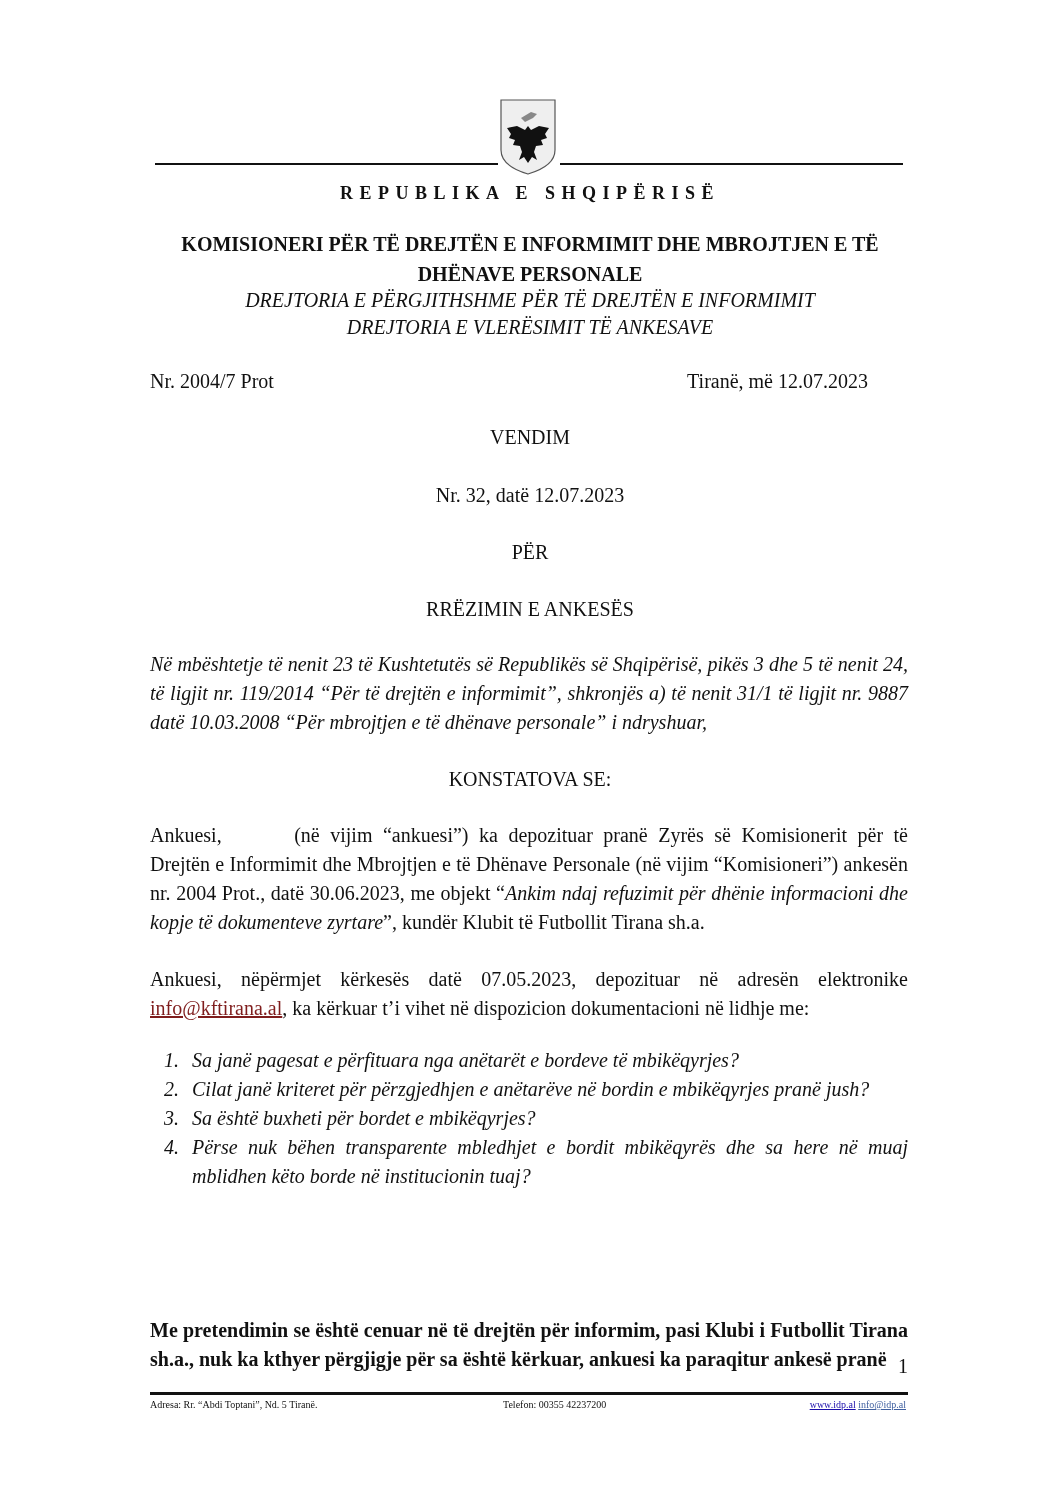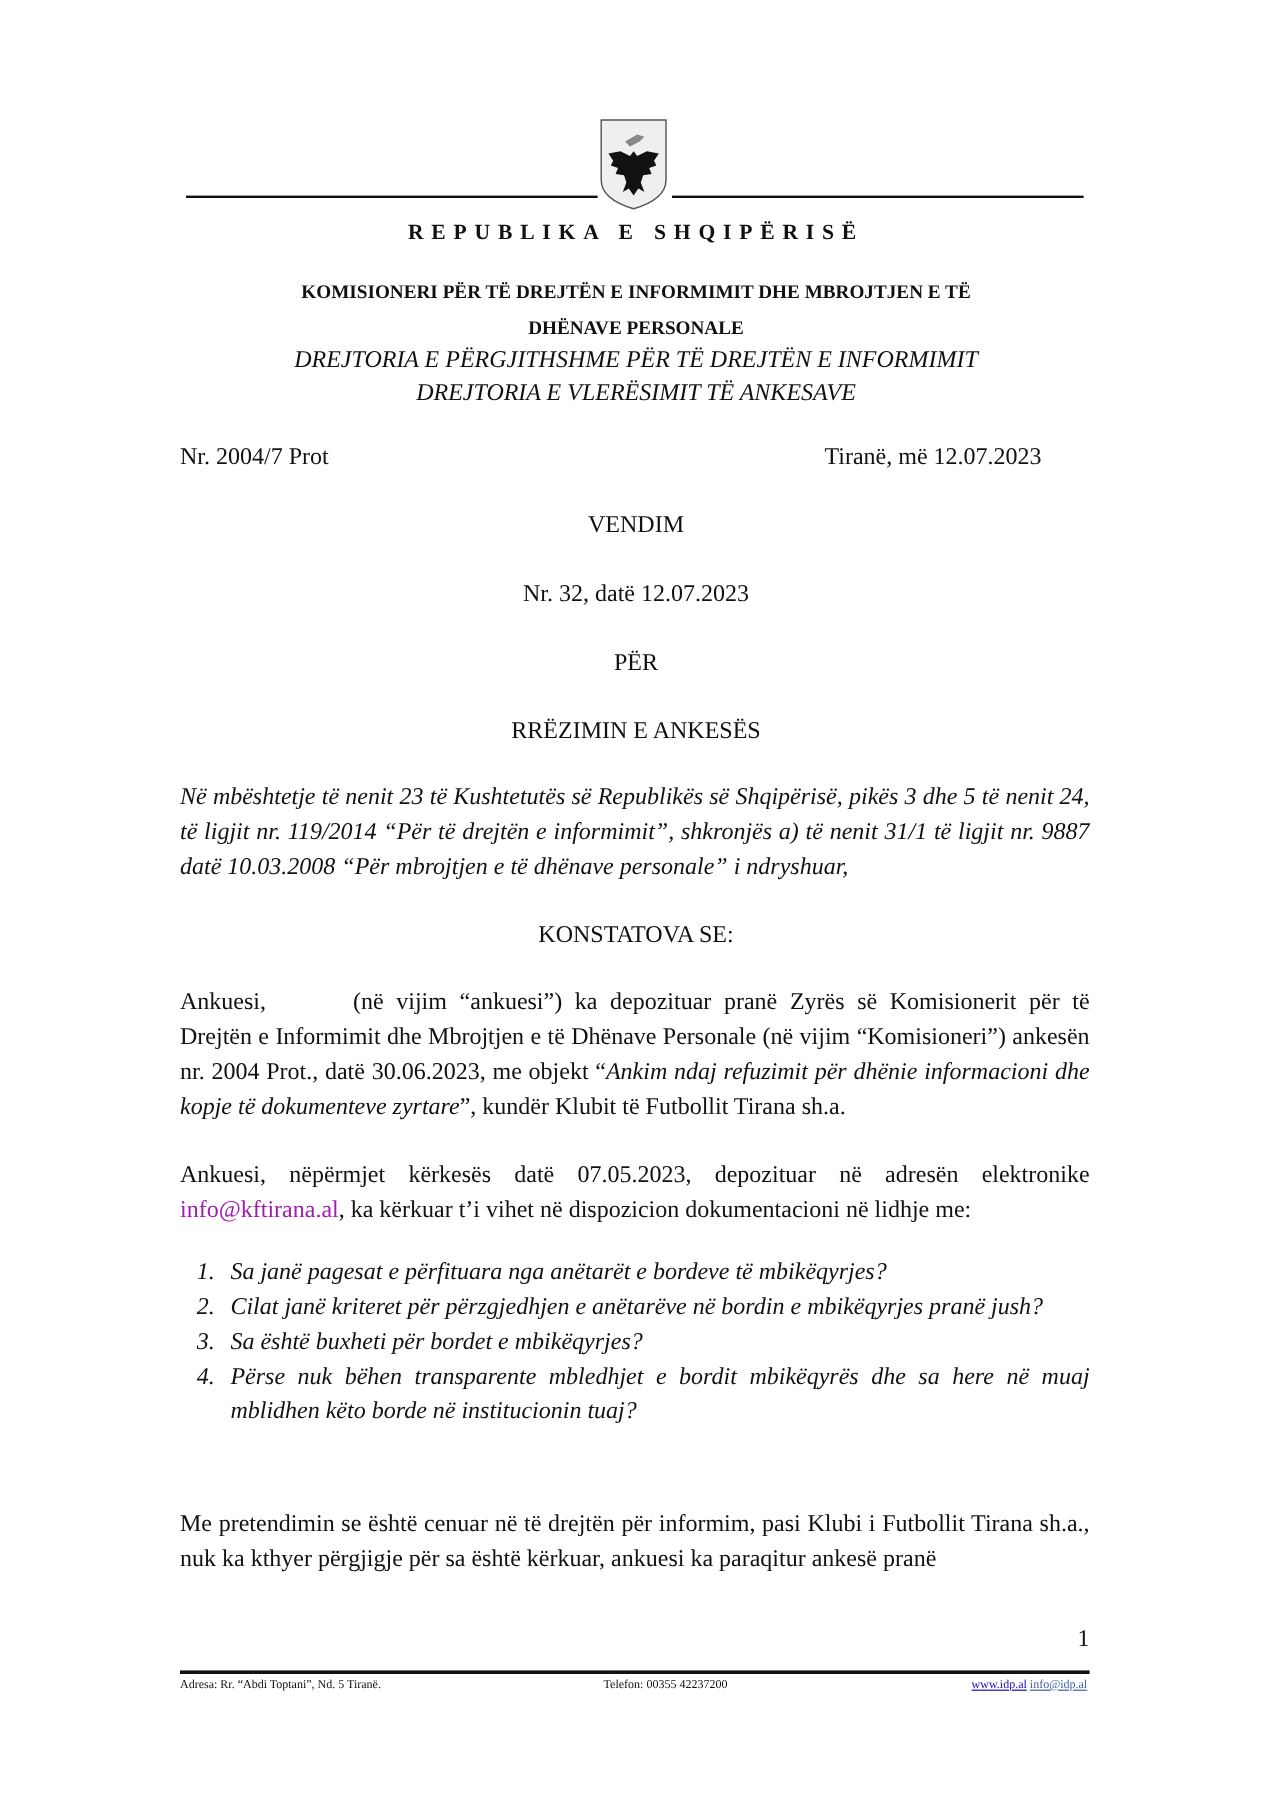--- a/index.html
+++ b/index.html
@@ -5,30 +5,30 @@
     html, body { margin: 0; padding: 0; background: #ffffff; }
     body {
       width: 1058px; height: 1497px; position: relative; overflow: hidden;
       font-family: "Liberation Serif", "DejaVu Serif", serif; color: #111;
     }
     .abs { position: absolute; }
     .rule { position: absolute; height: 2px; background: #111; }
     .emblem { position: absolute; left: 499px; top: 98px; width: 58px; height: 78px; }
     .center { position: absolute; left: 150px; width: 760px; text-align: center; }
     .republic { top: 183px; font-size: 18px; font-weight: bold; letter-spacing: 6.5px; }
-    .inst-bold { top: 229px; font-size: 16px; font-weight: bold; line-height: 30px; }
+    .inst-bold { top: 229px; font-size: 20px; font-weight: bold; line-height: 30px; }
     .inst-reg { top: 287px; font-size: 20px; line-height: 27px; font-style: italic; }
     .line20 { font-size: 20px; }
     .para {
       position: absolute; left: 150px; width: 758px; font-size: 20px;
       line-height: 29px; text-align: justify;
     }
     .bold { font-weight: normal; }
     .ital { font-style: italic; }
-    .link { color: #a21caf; }
+    .link { color: #7f1d1d; text-decoration: underline; }
     ol.req { position: absolute; left: 150px; width: 758px; margin: 0; padding: 0; list-style: none; font-style: italic; font-size: 20px; line-height: 29px; }
     ol.req li { position: relative; padding-left: 42px; text-align: justify; }
     ol.req li .num { position: absolute; left: 14px; top: 0; }
     .footer { position: absolute; top: 1399px; font-size: 10px; }
     .footer a { color: #1a0dab; text-decoration: underline; }
     .footer .email { color: #4060a0; }
   </style>
 </head>
 <body>
 
@@ -74,21 +74,21 @@
   <span class="link">info@kftirana.al</span><span>, ka kërkuar t’i vihet në dispozicion dokumentacioni në lidhje me:</span>
 </div>
 
 <ol class="req" style="top:1046px;">
   <li><span class="num">1.</span><span>Sa janë pagesat e përfituara nga anëtarët e bordeve të mbikëqyrjes?</span></li>
   <li><span class="num">2.</span><span>Cilat janë kriteret për përzgjedhjen e anëtarëve në bordin e mbikëqyrjes pranë jush?</span></li>
   <li><span class="num">3.</span><span>Sa është buxheti për bordet e mbikëqyrjes?</span></li>
   <li><span class="num">4.</span><span>Përse nuk bëhen transparente mbledhjet e bordit mbikëqyrës dhe sa here në muaj mblidhen këto borde në institucionin tuaj?</span></li>
 </ol>
 
-<div class="para" style="top:1256px;">Me pretendimin se është cenuar në të drejtën për informim, pasi Klubi i Futbollit Tirana sh.a., nuk ka kthyer përgjigje për sa është kërkuar, ankuesi ka paraqitur ankesë pranë</div>
+<div class="para" style="top:1316px;font-weight:bold;">Me pretendimin se është cenuar në të drejtën për informim, pasi Klubi i Futbollit Tirana sh.a., nuk ka kthyer përgjigje për sa është kërkuar, ankuesi ka paraqitur ankesë pranë</div>
 
 <div class="abs line20" style="right:150px; top:1355px;">1</div>
 
 <div class="rule" style="left:150px; top:1392px; width:758px; height:3px;"></div>
 
 <div class="footer" style="left:150px;">Adresa: Rr. “Abdi Toptani”, Nd. 5 Tiranë.</div>
 <div class="footer" style="left:503px;">Telefon: 00355 42237200</div>
 <div class="footer" style="right:152px;">
   <a>www.idp.al</a>
   <a class="email">info@idp.al</a>

